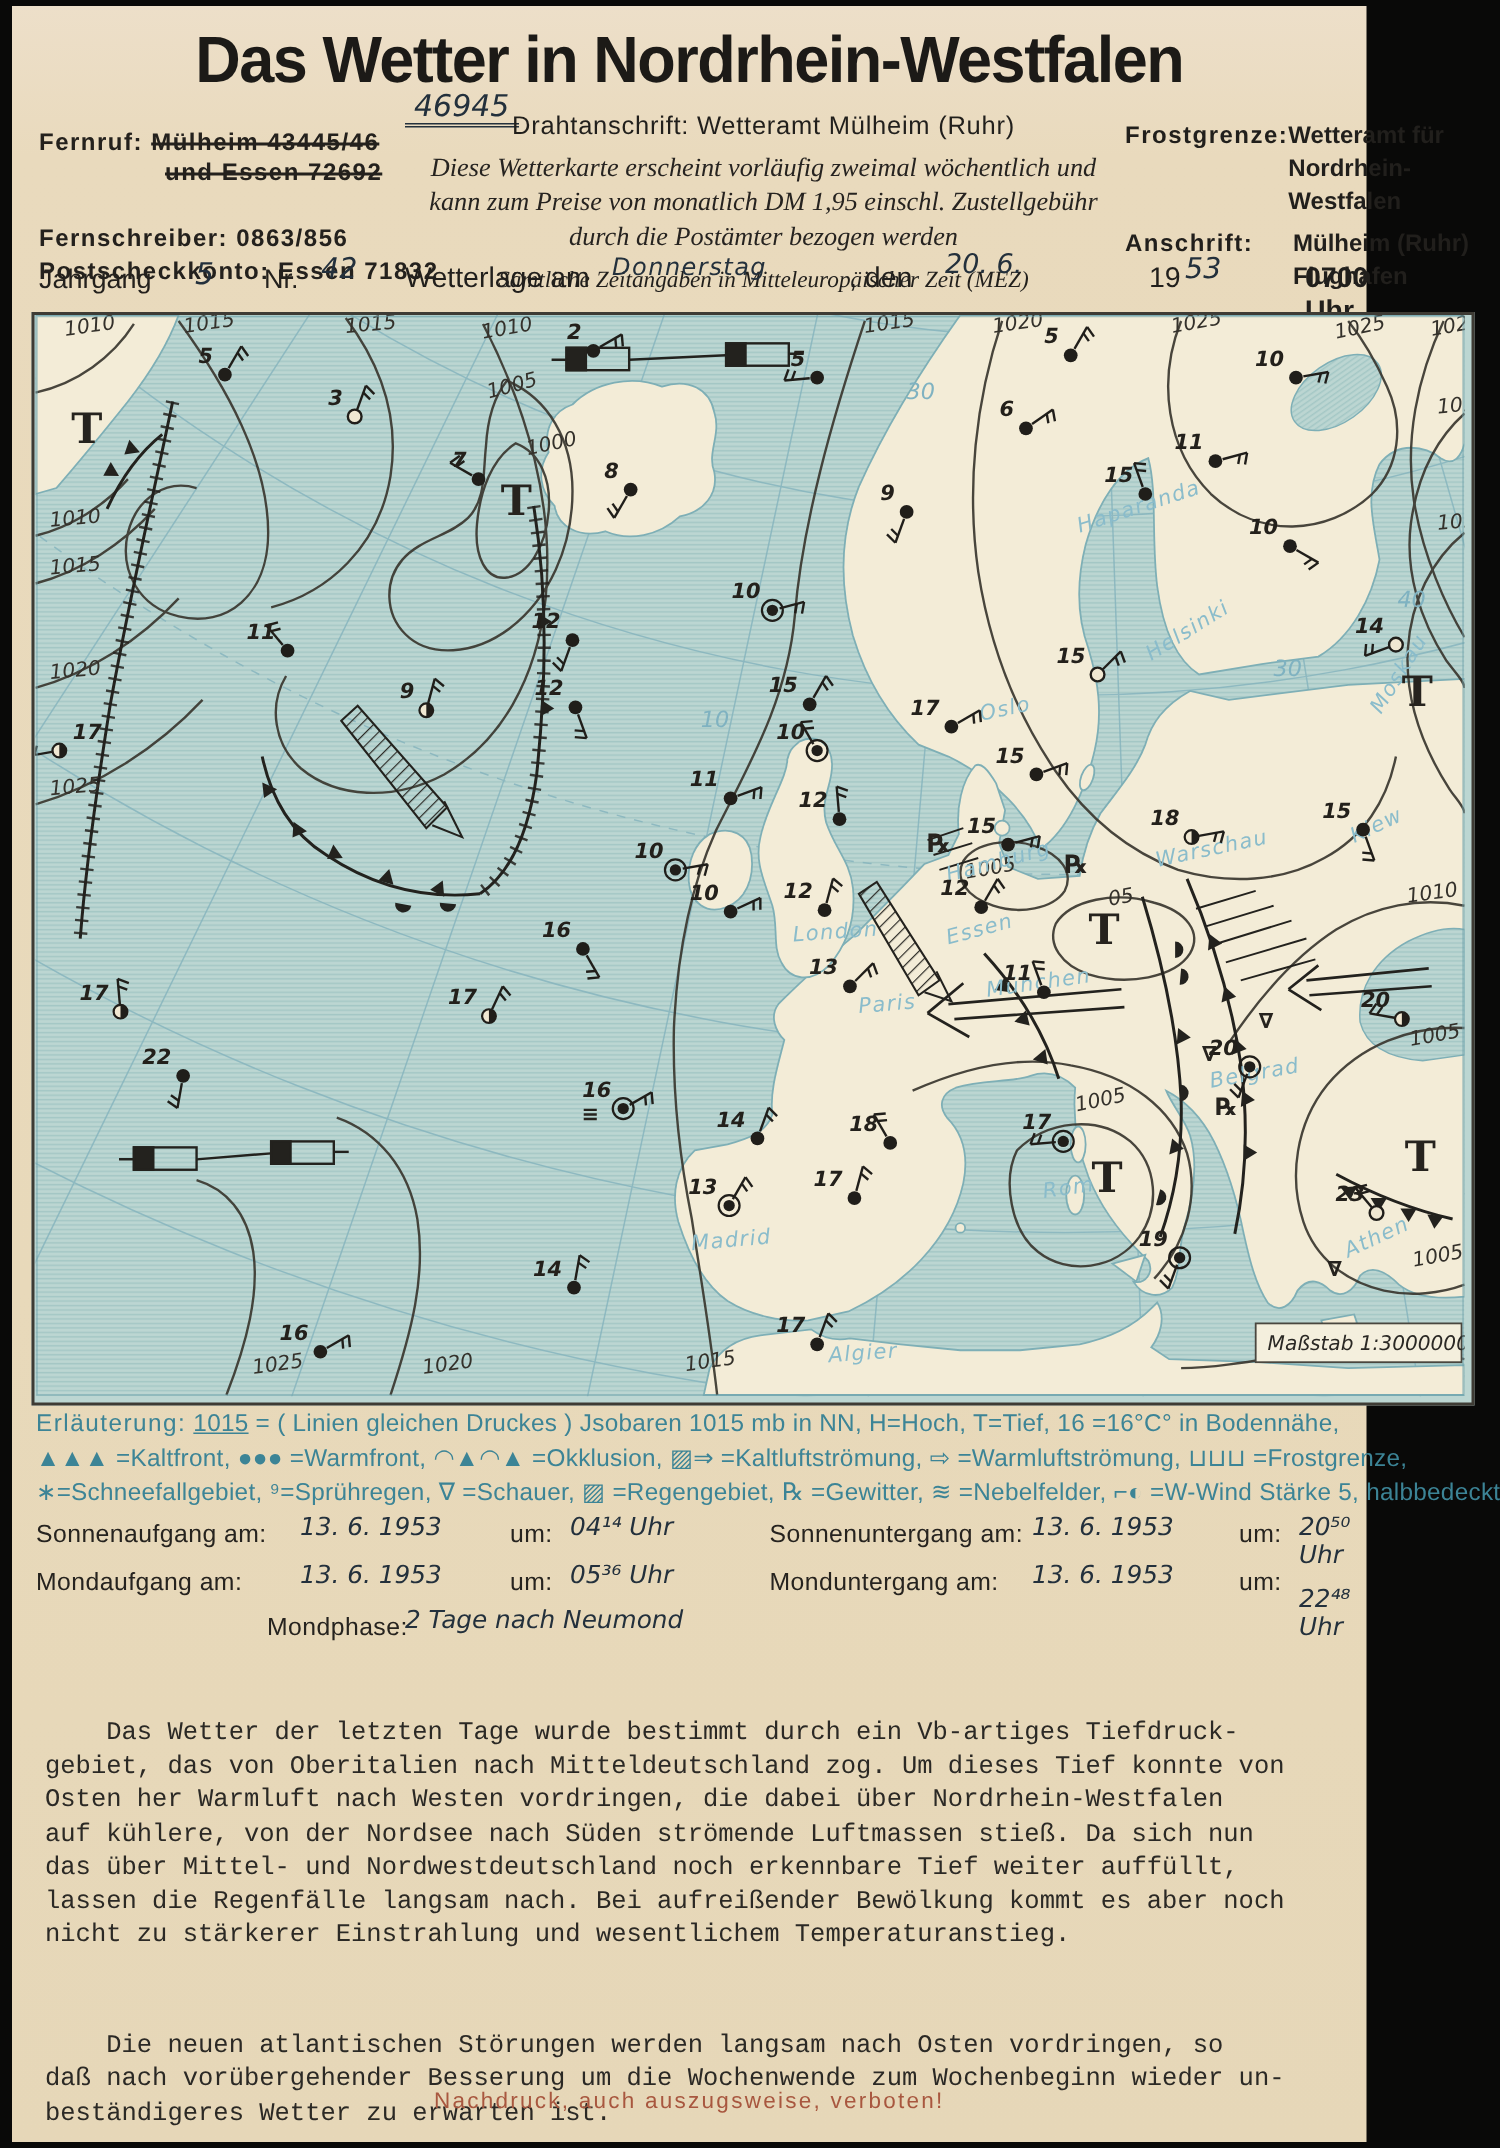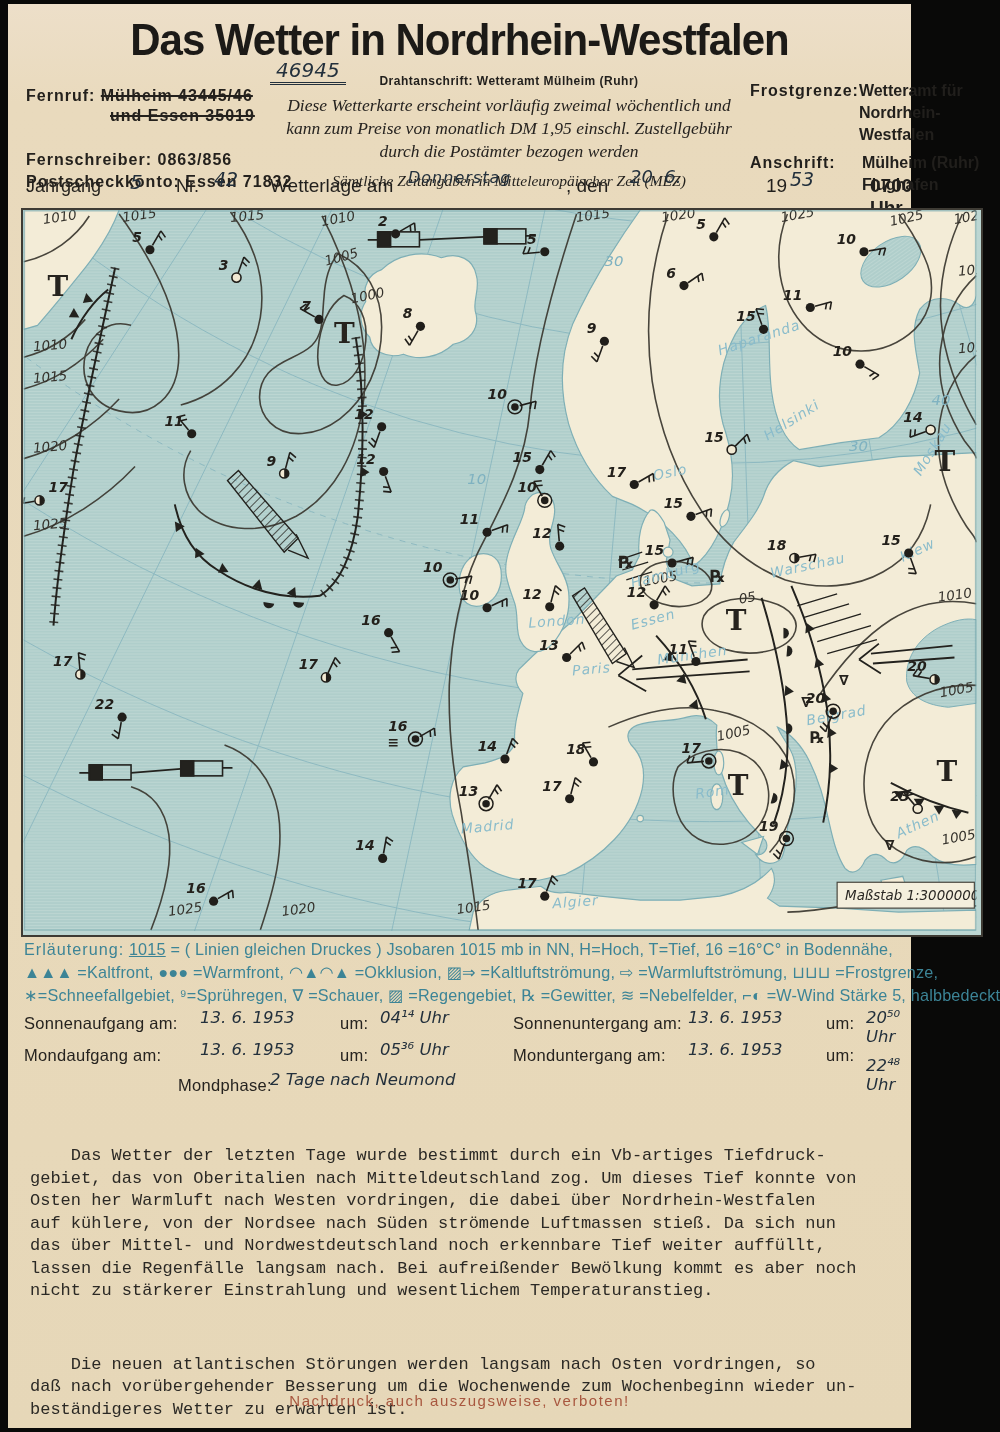--- a/index.html
+++ b/index.html
@@ -8,21 +8,21 @@
     font-family:"Liberation Sans",sans-serif;color:#211f1c;}
   .abs{position:absolute;}
   
   #title{left:0;top:12px;width:100%;text-align:center;font-size:42px;font-weight:bold;
     letter-spacing:-1px;color:#1c1a17;transform:scaleY(1.04);}
   .hand{font-family:"DejaVu Sans",sans-serif;font-style:italic;color:#23303c;}
   #phone-note{left:262px;top:54px;font-size:20px;border-bottom:3px double #23303c;padding:0 6px;}
   .contact{font-size:16px;font-weight:bold;letter-spacing:1px;line-height:20px;color:#24211d;}
   .strike{text-decoration:line-through;text-decoration-thickness:2px;}
   #center-col{left:262px;top:70px;width:478px;text-align:center;}
-  #draht{font-size:12px;font-weight:bold;letter-spacing:.5px;text-align:center;}
+  #draht{font-size:17px;font-weight:normal;letter-spacing:.5px;text-align:center;}
   .serif-i{font-family:"Liberation Serif",serif;font-style:italic;font-size:17.5px;line-height:23px;color:#262320;}
   #time-note{font-family:"Liberation Serif",serif;font-style:italic;font-size:15.5px;margin-top:9px;}
   #right-col{left:742px;top:76px;width:245px;font-size:16px;font-weight:bold;line-height:22px;}
   #right-col .lbl{letter-spacing:1px;}
   .issue-printed{font-size:18px;color:#24211d;}
   .issue-big{font-size:19px;}
   
   .legend-line{font-size:16.2px;color:#3c8496;letter-spacing:.2px;line-height:23px;white-space:nowrap;}
   .iso-u{text-decoration:underline;}
   
@@ -40,21 +40,21 @@
 
 <div id="page">
 
   <div id="title" class="abs">Das Wetter in Nordrhein-Westfalen</div>
 
   <div id="phone-note" class="abs hand">46945</div>
 
   <div class="abs contact" style="left:18px;top:82px;">
     <div><span>Fernruf:</span>
       <span class="strike">Mülheim 43445/46</span></div>
-    <div style="padding-left:84px;"><span class="strike">und Essen 35019</span></div>
+    <div style="padding-left:84px;"><span class="strike">und Essen 72692</span></div>
     <div style="margin-top:24px;">Fernschreiber: 0863/856</div>
     <div style="margin-top:2px;">Postscheckkonto: Essen 71832</div>
   </div>
 
   <div id="center-col" class="abs">
     <div id="draht">Drahtanschrift: Wetteramt Mülheim (Ruhr)</div>
     <div class="serif-i" style="margin-top:6px;">
       <div>Diese Wetterkarte erscheint vorläufig zweimal wöchentlich und</div>
       <div>kann zum Preise von monatlich DM 1,95 einschl. Zustellgebühr</div>
       <div>durch die Postämter bezogen werden</div>

